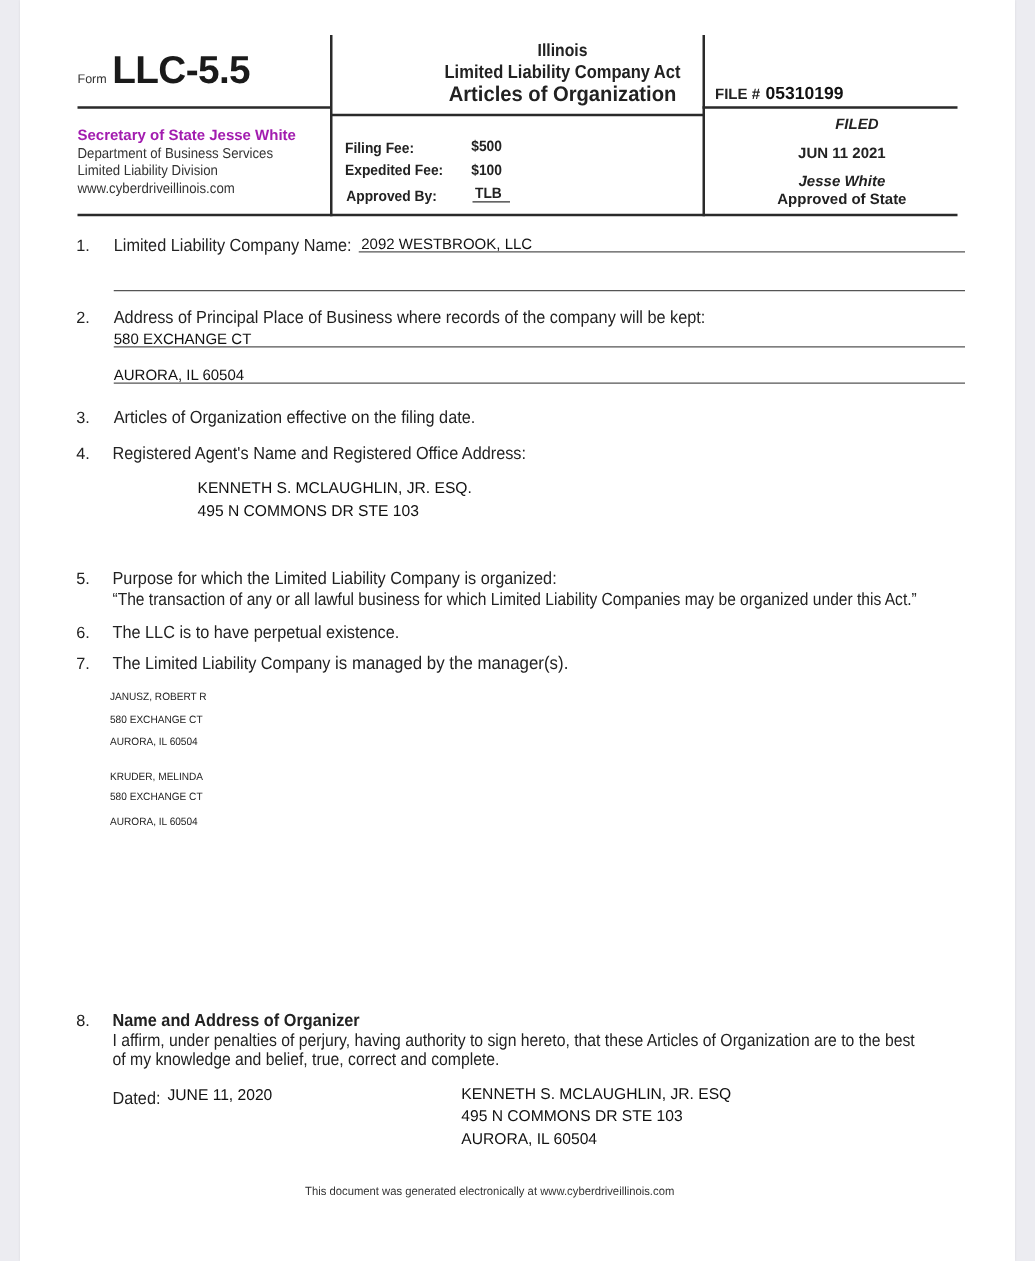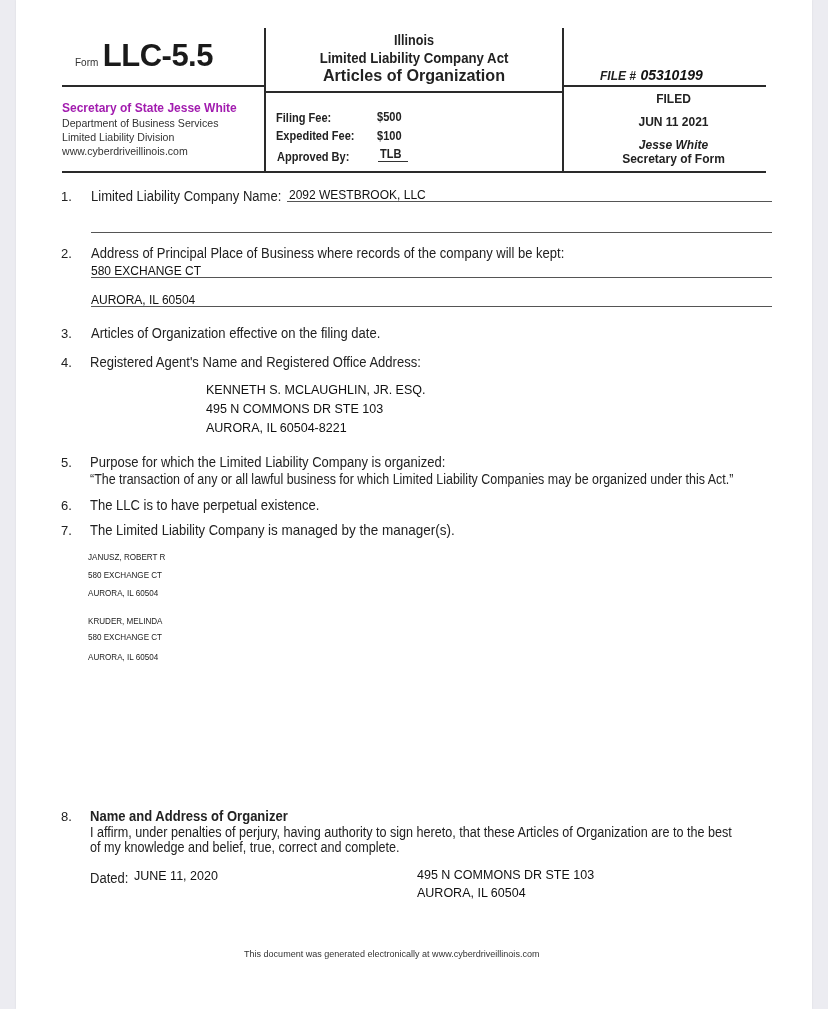--- a/index.html
+++ b/index.html
@@ -32,69 +32,69 @@
     .fee-label { font-size: 12px; font-weight: bold; color: #222; transform: scaleX(0.92); transform-origin: left; }
     .fee-val { font-size: 12px; font-weight: bold; color: #222; transform: scaleX(0.92); transform-origin: left; }
     .file-label { font-size: 12px; font-weight: bold; color: #222; }
     .file-num { font-size: 14px; font-weight: bold; color: #111; }
     .filed { font-size: 12px; font-weight: bold; color: #222; text-align: center; width: 203px; }
 
     
     .num { font-size: 13px; color: #222; }
     .txt { font-size: 14px; color: #222; transform: scaleX(0.93); transform-origin: left; }
     .val { font-size: 12px; color: #111; }
-    .agent { font-size: 12.5px; color: #111; line-height: 19px; margin-left: 48px; }
+    .agent { font-size: 12.5px; color: #111; line-height: 19px; }
     .mgr { font-size: 8.5px; color: #222; transform: scaleX(0.95); transform-origin: left; }
     .bold { font-weight: bold; }
     .foot { font-size: 9.5px; color: #333; transform: scaleX(0.95); transform-origin: left; }
   </style>
 </head>
 <body>
 
 <div class="page">
 
   <div class="vline" style="left:248px; top:28px; height:145px;"></div>
   <div class="vline" style="left:546px; top:28px; height:145px;"></div>
   <div class="hline" style="left:46px; top:85px; width:203px;"></div>
   <div class="hline" style="left:248px; top:91px; width:300px;"></div>
   <div class="hline" style="left:546px; top:85px; width:204px;"></div>
   <div class="hline" style="left:46px; top:171px; width:704px;"></div>
 
-  <div class="abs" style="left:46px; top:38px;margin-left:13px;">
+  <div class="abs" style="left:46px; top:38px;">
     <span class="form-small">Form</span>
     <span class="form-big">LLC-5.5</span>
   </div>
 
   <div class="abs sos-title" style="left:46px; top:101px;">Secretary of State Jesse White</div>
   <div class="abs sos-line" style="left:46px; top:116px;">Department of Business Services</div>
   <div class="abs sos-line" style="left:46px; top:130px;">Limited Liability Division</div>
   <div class="abs sos-line" style="left:46px; top:144px;">www.cyberdriveillinois.com</div>
 
-  <div class="abs mid-title" style="left:250px; top:31px;">
+  <div class="abs mid-title" style="left:250px; top:31px;padding-left:36px;">
     <span class="l1">Illinois</span>
     <span class="l2">Limited Liability Company Act</span>
     <span class="l3">Articles of Organization</span>
   </div>
 
   <div class="abs fee-label" style="left:260px; top:111px;">Filing Fee:</div>
   <div class="abs fee-val" style="left:361px; top:110px;">$500</div>
   <div class="abs fee-label" style="left:260px; top:129px;">Expedited Fee:</div>
   <div class="abs fee-val" style="left:361px; top:129px;">$100</div>
   <div class="abs fee-label" style="left:261px; top:150px;">Approved By:</div>
   <div class="abs fee-val" style="left:364px; top:147px;">TLB</div>
   <div class="uline" style="left:362px; top:161px; width:30px; background:#333;"></div>
 
-  <div class="abs" style="left:584px; top:66px;font-style:italic;">
+  <div class="abs" style="left:556px; top:66px;">
     <span class="file-label">FILE #</span>
     <span class="file-num">05310199</span>
   </div>
-  <div class="abs filed" style="left:556px; top:92px;">FILED</div>
+  <div class="abs filed" style="left:568px; top:92px;font-style:italic;">FILED</div>
   <div class="abs filed" style="left:556px; top:115px;">JUN 11 2021</div>
   <div class="abs filed" style="left:556px; top:138px;font-style:italic;">Jesse White</div>
-  <div class="abs filed" style="left:556px; top:152px;">Secretary of Form</div>
+  <div class="abs filed" style="left:556px; top:152px;">Approved of State</div>
 
   <div class="abs num" style="left:45px; top:189px;">1.</div>
   <div class="abs txt" style="left:75px; top:188px;">Limited Liability Company Name:</div>
   <div class="abs val" style="left:273px; top:188px;">2092 WESTBROOK, LLC</div>
   <div class="uline" style="left:271px; top:201px; width:485px;"></div>
   <div class="uline" style="left:75px; top:232px; width:681px;"></div>
 
   <div class="abs num" style="left:45px; top:246px;">2.</div>
   <div class="abs txt" style="left:75px; top:245px;">Address of Principal Place of Business where records of the company will be kept:</div>
   <div class="abs val" style="left:75px; top:264px;">580 EXCHANGE CT</div>
@@ -103,21 +103,20 @@
   <div class="uline" style="left:75px; top:306px; width:681px;"></div>
 
   <div class="abs num" style="left:45px; top:326px;">3.</div>
   <div class="abs txt" style="left:75px; top:325px;">Articles of Organization effective on the filing date.</div>
 
   <div class="abs num" style="left:45px; top:355px;">4.</div>
   <div class="abs txt" style="left:74px; top:354px;">Registered Agent's Name and Registered Office Address:</div>
   <div class="abs agent" style="left:142px; top:381px;">
     <div>KENNETH S. MCLAUGHLIN, JR. ESQ.</div>
     <div>495 N COMMONS DR STE 103</div>
-    <div>AURORA, IL 60504-8221</div>
   </div>
 
   <div class="abs num" style="left:45px; top:455px;">5.</div>
   <div class="abs txt" style="left:74px; top:454px;">Purpose for which the Limited Liability Company is organized:</div>
   <div class="abs txt" style="left:74px; top:471px; transform:scaleX(0.89);">“The transaction of any or all lawful business for which Limited Liability Companies may be organized under this Act.”</div>
 
   <div class="abs num" style="left:45px; top:498px;">6.</div>
   <div class="abs txt" style="left:74px; top:497px;">The LLC is to have perpetual existence.</div>
 
   <div class="abs num" style="left:45px; top:523px;">7.</div>
@@ -136,18 +135,19 @@
 
   <div class="abs num" style="left:45px; top:809px;">8.</div>
   <div class="abs txt bold" style="left:74px; top:808px;">Name and Address of Organizer</div>
   <div class="abs txt" style="left:74px; top:824px; transform:scaleX(0.9);">I affirm, under penalties of perjury, having authority to sign hereto, that these Articles of Organization are to the best</div>
   <div class="abs txt" style="left:74px; top:839px; transform:scaleX(0.9);">of my knowledge and belief, true, correct and complete.</div>
 
   <div class="abs txt" style="left:74px; top:870px;">Dated:</div>
   <div class="abs val" style="left:118px; top:869px; font-size:12.5px;">JUNE 11, 2020</div>
 
   <div class="abs agent" style="left:353px; top:866px; line-height:18px;">
+    <div>KENNETH S. MCLAUGHLIN, JR. ESQ</div>
     <div>495 N COMMONS DR STE 103</div>
     <div>AURORA, IL 60504</div>
   </div>
 
   <div class="abs foot" style="left:228px; top:948px;">This document was generated electronically at www.cyberdriveillinois.com</div>
 </div>
 
 </body></html>

